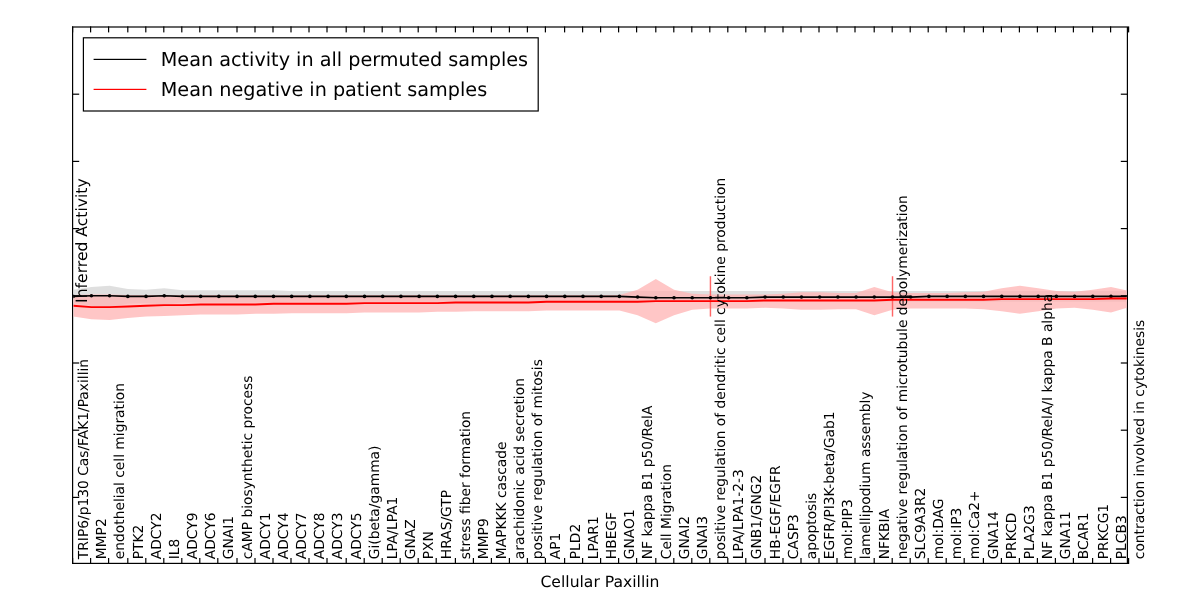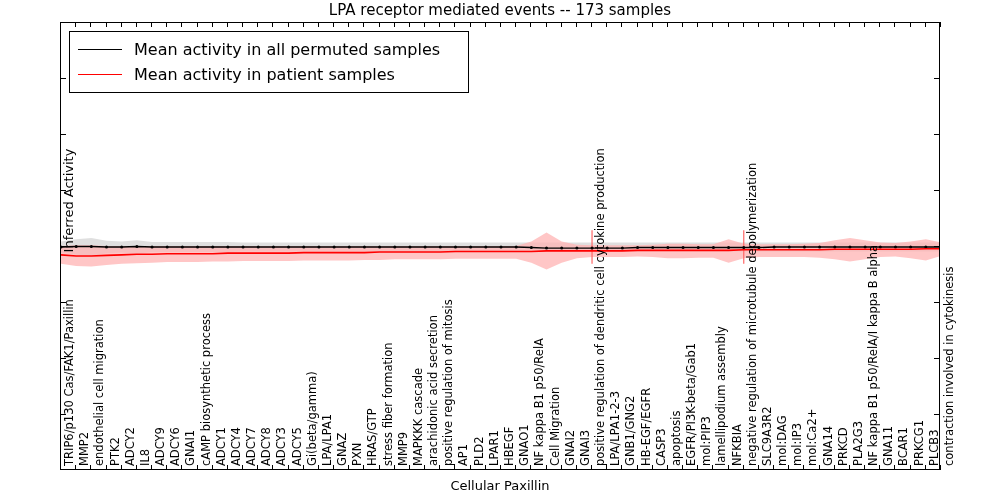--- a/index.html
+++ b/index.html
@@ -50,34 +50,33 @@
     white-space:nowrap;
   }
 
   
   svg.series{position:absolute;left:0;top:0;width:880px;height:448px;}
 
   
   .legend{
     position:absolute;left:8px;top:8px;
     background:#fff;border:1.3px solid #000;
-    padding:5px 28px 5px 8px;
+    padding:5px 8px 5px 8px;
   }
   .legend-row{display:flex;align-items:center;height:25px;}
   .legend-line{display:inline-block;width:44px;height:0;margin-right:12px;}
   .legend-line.black{border-top:1.4px solid #000;}
   .legend-line.red{border-top:1.4px solid #ff0000;}
   .legend-text{font-size:16px;color:#000;white-space:nowrap;}
 </style>
 </head>
 <body>
 
 <div id="root">
 
-  <div class="title">LPA receptor mediated events -- 173 samples</div>
 
   <div class="plot-frame">
     <div class="plot-inner">
       <svg class="series" id="series-svg" viewBox="0 0 880 448" preserveAspectRatio="none">
           <path d="M0.00 218.40 L15.17 216.16 L30.34 215.04 L45.52 217.84 L60.69 218.40 L75.86 217.28 L91.03 218.96 L106.21 218.96 L121.38 218.96 L136.55 218.96 L151.72 218.96 L166.90 218.96 L182.07 219.52 L197.24 219.52 L212.41 219.52 L227.59 219.52 L242.76 219.52 L257.93 219.52 L273.10 219.52 L288.28 219.52 L303.45 219.52 L318.62 219.52 L333.79 219.52 L348.97 219.52 L364.14 219.52 L379.31 219.52 L394.48 219.52 L409.66 219.52 L424.83 219.52 L440.00 219.52 L455.17 219.52 L470.34 219.52 L485.52 219.52 L500.69 219.52 L515.86 219.52 L531.03 219.52 L546.21 219.52 L561.38 219.52 L576.55 219.52 L591.72 219.52 L606.90 219.52 L622.07 219.52 L637.24 219.52 L652.41 219.52 L667.59 219.52 L682.76 219.52 L697.93 219.52 L713.10 219.52 L728.28 219.52 L743.45 219.52 L758.62 219.52 L773.79 219.52 L788.97 219.52 L804.14 219.52 L819.31 219.52 L834.48 219.52 L849.66 219.52 L864.83 219.52 L880.00 219.52 L880.00 228.48 L864.83 228.48 L849.66 228.48 L834.48 228.48 L819.31 228.48 L804.14 228.48 L788.97 228.48 L773.79 228.48 L758.62 228.48 L743.45 228.48 L728.28 228.48 L713.10 228.48 L697.93 228.48 L682.76 228.48 L667.59 228.48 L652.41 228.48 L637.24 228.48 L622.07 228.48 L606.90 228.48 L591.72 228.48 L576.55 228.48 L561.38 228.48 L546.21 228.48 L531.03 228.48 L515.86 228.48 L500.69 228.48 L485.52 228.48 L470.34 228.48 L455.17 228.48 L440.00 228.48 L424.83 228.48 L409.66 228.48 L394.48 228.48 L379.31 228.48 L364.14 228.48 L348.97 228.48 L333.79 228.48 L318.62 228.48 L303.45 228.48 L288.28 228.48 L273.10 228.48 L257.93 228.48 L242.76 228.48 L227.59 228.48 L212.41 228.48 L197.24 228.48 L182.07 228.48 L166.90 229.04 L151.72 229.04 L136.55 229.04 L121.38 229.04 L106.21 229.04 L91.03 229.04 L75.86 230.72 L60.69 229.60 L45.52 230.16 L30.34 232.96 L15.17 231.84 L0.00 229.60 Z" fill="#d9d9d9" fill-opacity="0.85" stroke="none"></path>
           <path d="M0.00 222.88 L15.17 222.32 L30.34 222.32 L45.52 222.88 L60.69 222.88 L75.86 222.88 L91.03 222.88 L106.21 222.88 L121.38 222.88 L136.55 222.88 L151.72 222.88 L166.90 222.88 L182.07 222.88 L197.24 222.88 L212.41 222.88 L227.59 222.88 L242.76 222.88 L257.93 222.88 L273.10 222.88 L288.28 222.88 L303.45 222.88 L318.62 222.88 L333.79 222.88 L348.97 222.88 L364.14 222.88 L379.31 222.88 L394.48 222.88 L409.66 222.88 L424.83 222.88 L440.00 222.88 L455.17 222.88 L470.34 218.40 L485.52 209.44 L500.69 218.40 L515.86 221.76 L531.03 222.32 L546.21 222.32 L561.38 222.32 L576.55 222.32 L591.72 221.76 L606.90 220.64 L622.07 220.64 L637.24 221.20 L652.41 221.20 L667.59 216.16 L682.76 220.64 L697.93 221.20 L713.10 221.20 L728.28 221.20 L743.45 220.64 L758.62 220.08 L773.79 217.28 L788.97 215.04 L804.14 217.28 L819.31 219.52 L834.48 220.08 L849.66 218.40 L864.83 216.16 L880.00 219.52 L880.00 232.96 L864.83 237.44 L849.66 235.20 L834.48 233.52 L819.31 234.08 L804.14 236.32 L788.97 238.56 L773.79 236.32 L758.62 234.64 L743.45 234.08 L728.28 234.08 L713.10 234.08 L697.93 234.08 L682.76 235.20 L667.59 239.68 L652.41 234.64 L637.24 234.64 L622.07 235.20 L606.90 235.20 L591.72 234.08 L576.55 233.52 L561.38 234.08 L546.21 234.08 L531.03 234.08 L515.86 235.20 L500.69 239.68 L485.52 246.40 L470.34 239.68 L455.17 235.76 L440.00 235.76 L424.83 235.76 L409.66 235.76 L394.48 235.76 L379.31 236.32 L364.14 236.32 L348.97 236.32 L333.79 236.32 L318.62 236.88 L303.45 236.88 L288.28 237.44 L273.10 237.44 L257.93 237.44 L242.76 237.44 L227.59 238.00 L212.41 238.00 L197.24 238.00 L182.07 238.00 L166.90 238.56 L151.72 238.56 L136.55 239.12 L121.38 239.12 L106.21 239.12 L91.03 239.68 L75.86 240.24 L60.69 240.80 L45.52 241.92 L30.34 243.60 L15.17 243.04 L0.00 240.80 Z" fill="#ffb3b3" fill-opacity="0.75" stroke="none"></path>
           <line x1="531.0344827586207" x2="531.0344827586207" y1="207.20000000000002" y2="240.79999999999998" stroke="#ff6666" stroke-width="1.2"></line>
           <line x1="682.7586206896551" x2="682.7586206896551" y1="207.20000000000002" y2="240.79999999999998" stroke="#ff6666" stroke-width="1.2"></line>
           <path d="M0.00 224.00 L15.17 223.44 L30.34 223.44 L45.52 224.00 L60.69 224.00 L75.86 223.44 L91.03 224.00 L106.21 224.00 L121.38 224.00 L136.55 224.00 L151.72 224.00 L166.90 224.00 L182.07 224.00 L197.24 224.00 L212.41 224.00 L227.59 224.00 L242.76 224.00 L257.93 224.00 L273.10 224.00 L288.28 224.00 L303.45 224.00 L318.62 224.00 L333.79 224.00 L348.97 224.00 L364.14 224.00 L379.31 224.00 L394.48 224.00 L409.66 224.00 L424.83 224.00 L440.00 224.00 L455.17 224.00 L470.34 224.56 L485.52 225.12 L500.69 225.12 L515.86 225.12 L531.03 225.12 L546.21 225.12 L561.38 225.12 L576.55 224.56 L591.72 224.56 L606.90 224.56 L622.07 224.56 L637.24 224.56 L652.41 224.56 L667.59 224.56 L682.76 224.56 L697.93 224.56 L713.10 224.00 L728.28 224.00 L743.45 224.00 L758.62 224.00 L773.79 224.00 L788.97 224.00 L804.14 224.00 L819.31 224.00 L834.48 224.00 L849.66 224.00 L864.83 224.00 L880.00 224.00 " fill="none" stroke="#000000" stroke-width="1.4"></path>
           <circle cx="0" cy="224" r="1.5" fill="#000"></circle>
@@ -145,21 +144,21 @@
 
     <div class="ylabel">Inferred Activity</div>
 
     <div class="legend">
       <div class="legend-row">
         <span class="legend-line black"></span>
         <span class="legend-text">Mean activity in all permuted samples</span>
       </div>
       <div class="legend-row">
         <span class="legend-line red"></span>
-        <span class="legend-text">Mean activity in patient samples</span>
+        <span class="legend-text">Mean negative in patient samples</span>
       </div>
     </div>
   </div>
 
   <div id="yticks">
       <div class="ytick" style="position: absolute; top: 414px; left: 60px; width: 6px;"></div>
       <div class="ytick r" style="position: absolute; top: 414px; left: 934px; width: 6px;"></div>
       <div class="ytick" style="position: absolute; top: 358px; left: 60px; width: 6px;"></div>
       <div class="ytick r" style="position: absolute; top: 358px; left: 934px; width: 6px;"></div>
       <div class="ytick" style="position: absolute; top: 302px; left: 60px; width: 6px;"></div>

